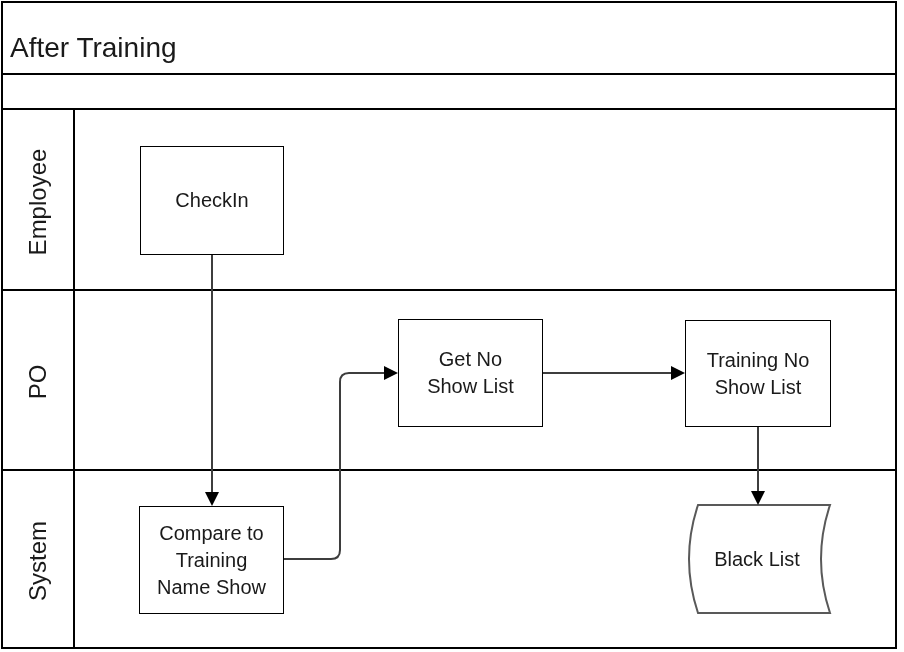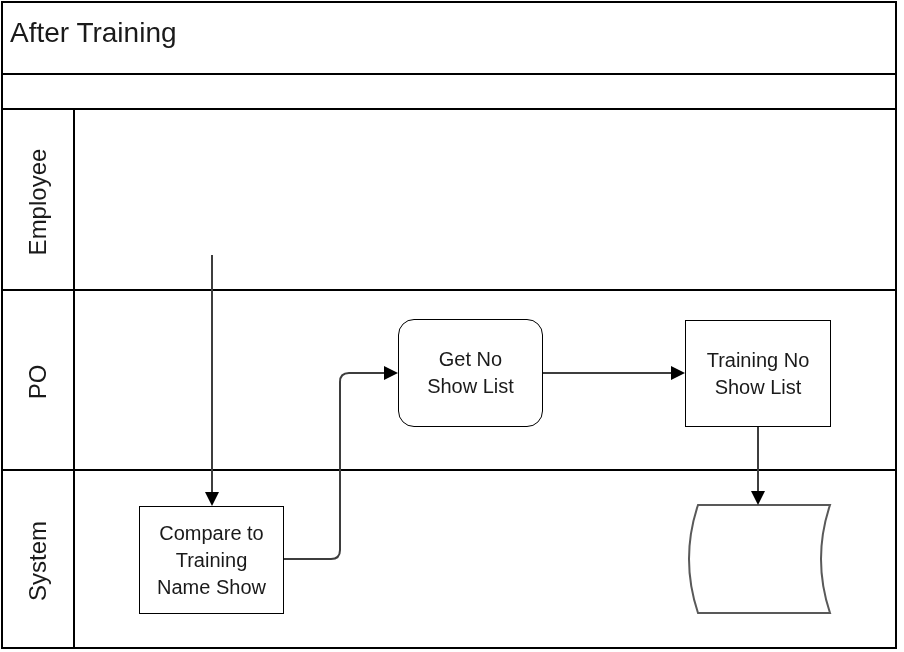--- a/index.html
+++ b/index.html
@@ -18,21 +18,21 @@
   }
   .outer-border {
     position: absolute;
     left: 1px; top: 1px;
     width: 896px; height: 648px;
     border: 2px solid #000000;
     box-sizing: border-box;
   }
   .title-text {
     position: absolute;
-    left: 10px; top: 1px;
+    left: 10px; top: 16px;
     height: 63px;
     display: flex;
     align-items: center;
     font-size: 28px;
     color: #1a1a1a;
   }
   .hline {
     position: absolute;
     left: 1px;
     width: 896px;
@@ -120,31 +120,35 @@
       <line x1="543" y1="373" x2="671" y2="373" stroke="#3d3d3d" stroke-width="2"></line>
       <polygon points="685,373 671,366 671,380" fill="#000000"></polygon>
     </g>
 
     <g>
       <line x1="758" y1="427" x2="758" y2="491" stroke="#3d3d3d" stroke-width="2"></line>
       <polygon points="758,505 751,491 765,491" fill="#000000"></polygon>
     </g>
   </svg>
 
+  <div class="node" style="left:140px; top:146px; width:144px; height:109px;">
+    <span class="node-label">CheckIn</span>
+  </div>
 
-  <div class="node" style="left:398px; top:319px; width:145px; height:108px;border-radius:16px;">
+  <div class="node" style="left:398px; top:319px; width:145px; height:108px;">
     <span class="node-label">Get No
 Show List</span>
   </div>
 
   <div class="node" style="left:685px; top:320px; width:146px; height:107px;">
     <span class="node-label">Training No
 Show List</span>
   </div>
 
   <div class="node" style="left:139px; top:506px; width:145px; height:108px;">
     <span class="node-label">Compare to
 Training
 Name Show</span>
   </div>
 
+  <div class="shape-label" style="left:695px; top:507px; width:124px; height:105px;">Black List</div>
 
 </div>
 
 </body></html>

